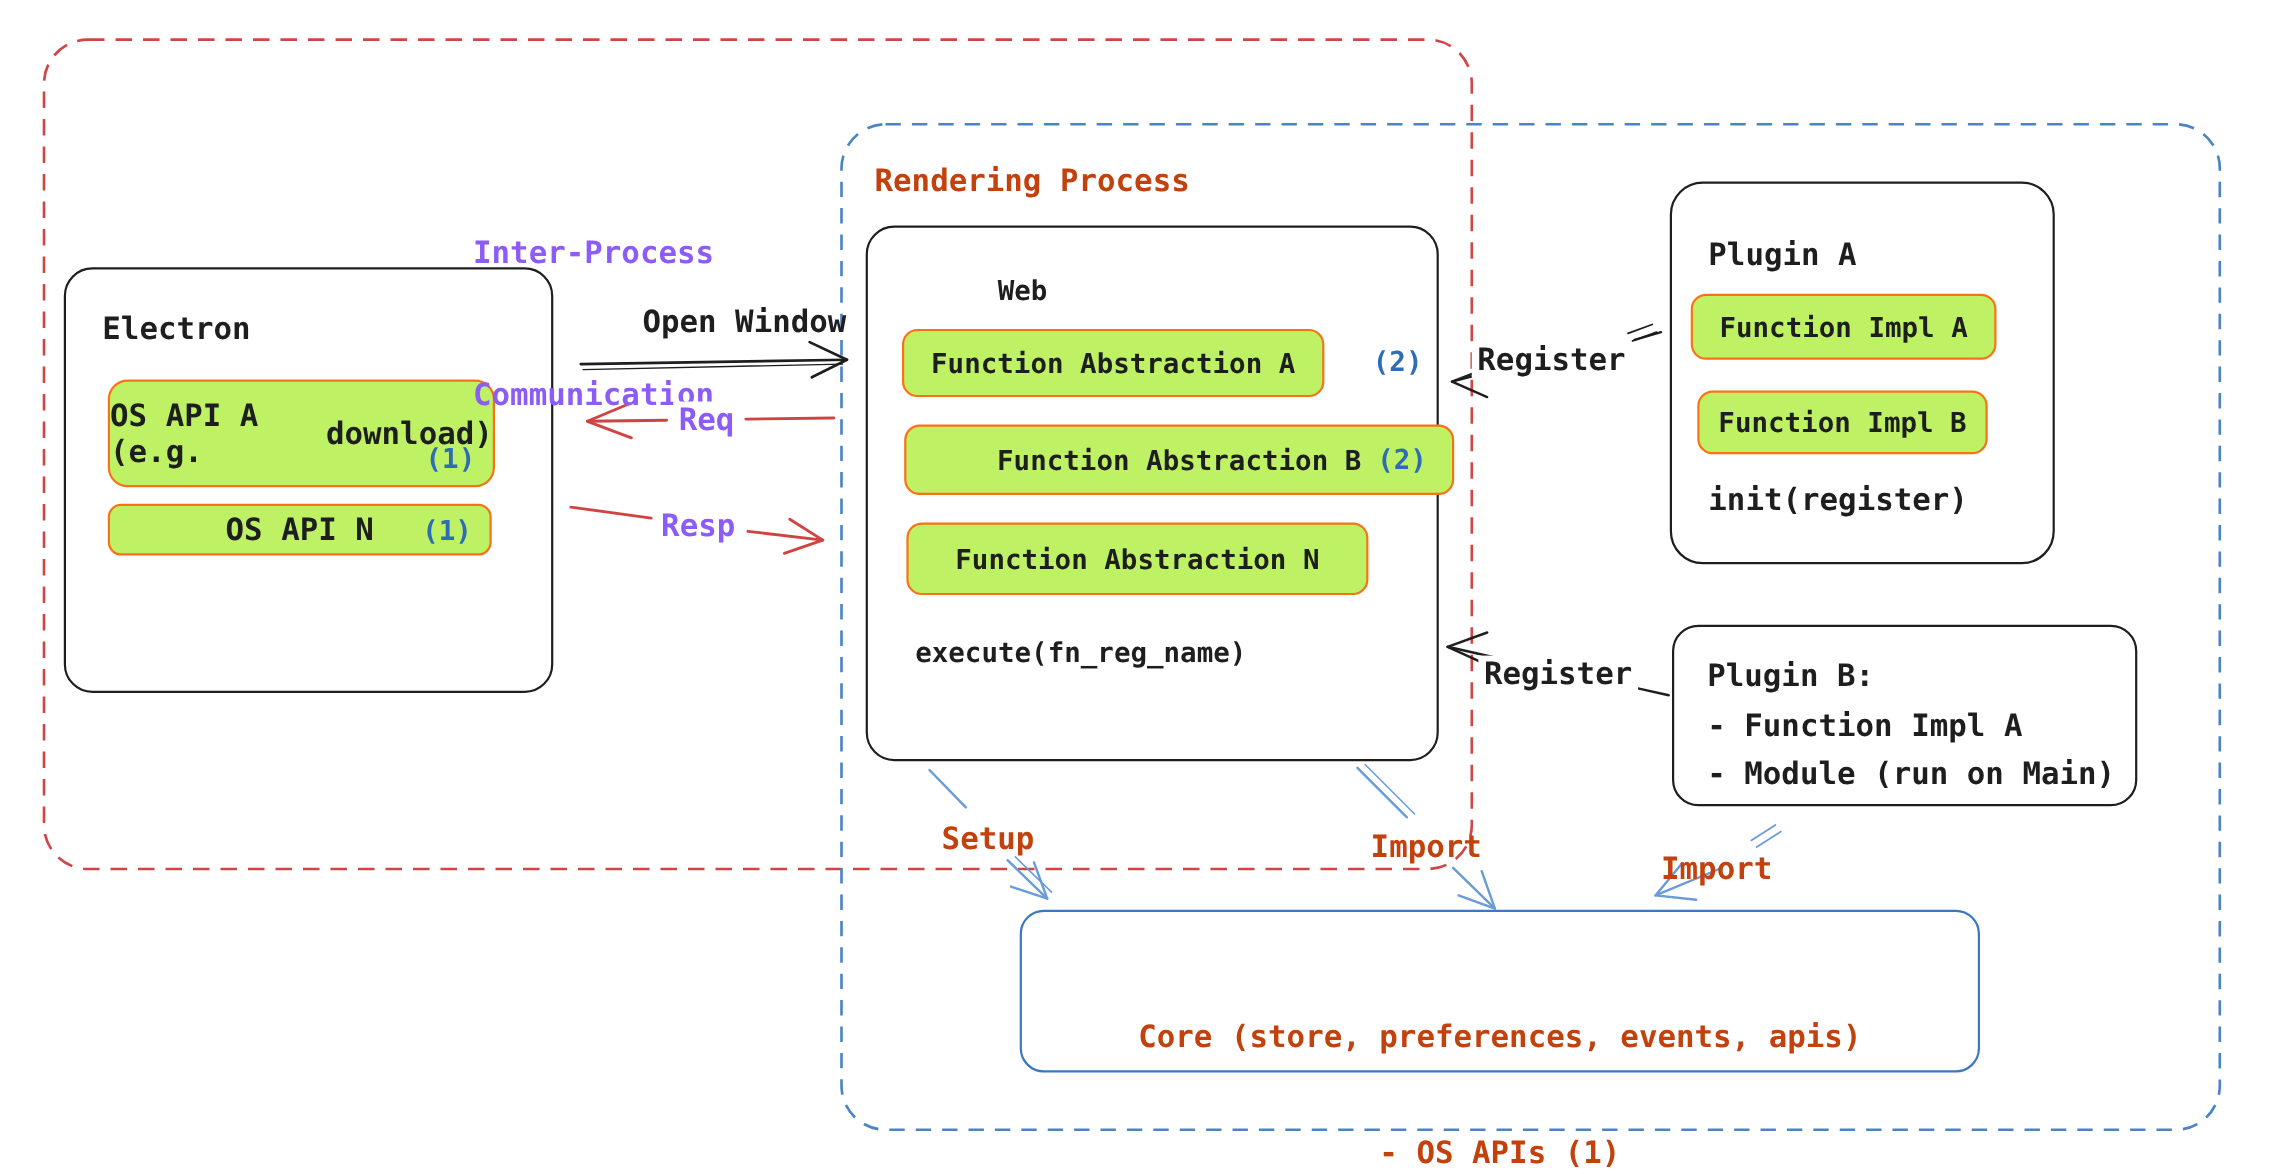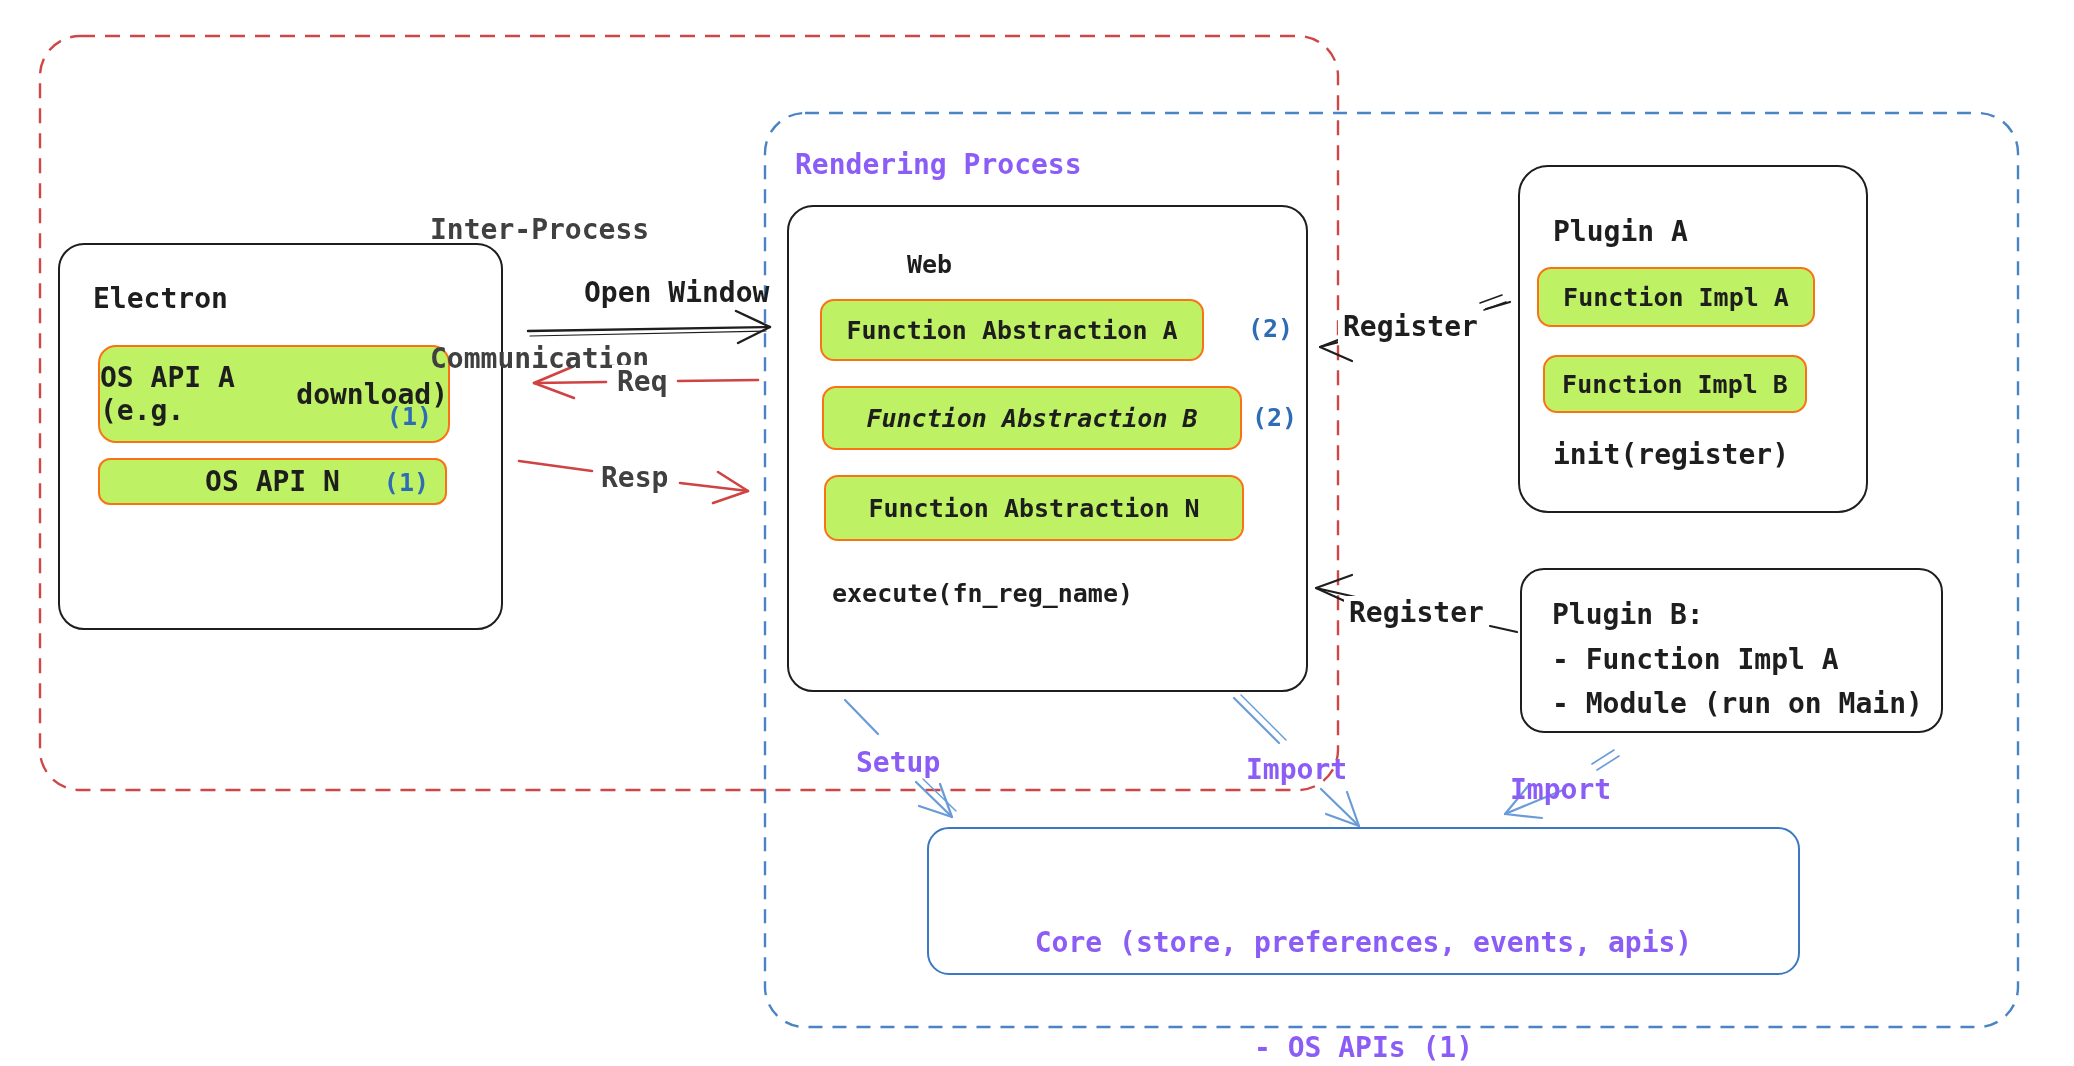--- a/index.html
+++ b/index.html
@@ -6,22 +6,22 @@
   .stage{
     position:relative;width:2074px;height:1066px;background:#ffffff;overflow:hidden;
     font-family:"DejaVu Sans Mono","Liberation Mono",monospace;font-weight:600;color:#1e1e1e;
   }
   .box{position:absolute;border:2.2px solid #1e1e1e;background:#ffffff;box-sizing:border-box;z-index:2;}
   .pill{position:absolute;border:2px solid #f97316;background:#bef264;box-sizing:border-box;
         display:flex;align-items:center;justify-content:center;z-index:3;}
   .lbl{position:absolute;white-space:pre;z-index:10;line-height:1.22;}
   .fs28{font-size:28px;}
   .fs25{font-size:25px;}
-  .red{color:#404040;}
-  .blue{color:#8b5cf6;}
+  .red{color:#8b5cf6;}
+  .blue{color:#c2410c;}
   .wbg{background:#ffffff;padding:0 5px;}
   .ref{color:#2e6cb5;font-size:25px;}
   svg.overlay{position:absolute;left:0;top:0;z-index:6;pointer-events:none;}
   .centerlines{text-align:center;}
 </style>
 </head>
 <body>
 
 <div class="stage">
 
@@ -40,21 +40,21 @@
   </div>
 
   <div class="box" style="left:787px;top:205px;width:521px;height:487px;border-radius:26px;"></div>
   <div class="lbl fs25" style="left:907px;top:250px;">Web</div>
 
   <div class="pill fs25" style="left:820px;top:299px;width:384px;height:62px;border-radius:14px;">
     <span>Function Abstraction A</span>
   </div>
   <div class="lbl ref" style="left:1248px;top:314px;">(2)</div>
 
-  <div class="pill fs25" style="left:822px;top:386px;width:420px;height:64px;border-radius:14px;font-style:italic;">
+  <div class="pill fs25" style="left:822px;top:386px;width:500px;height:64px;border-radius:14px;">
     <span>Function Abstraction B</span>
   </div>
   <div class="lbl ref" style="left:1252px;top:403px;">(2)</div>
 
   <div class="pill fs25" style="left:824px;top:475px;width:420px;height:66px;border-radius:14px;text-align:right;">
     <span>Function Abstraction N</span>
   </div>
 
   <div class="lbl fs25" style="left:832px;top:579px;">execute(fn_reg_name)</div>
 

